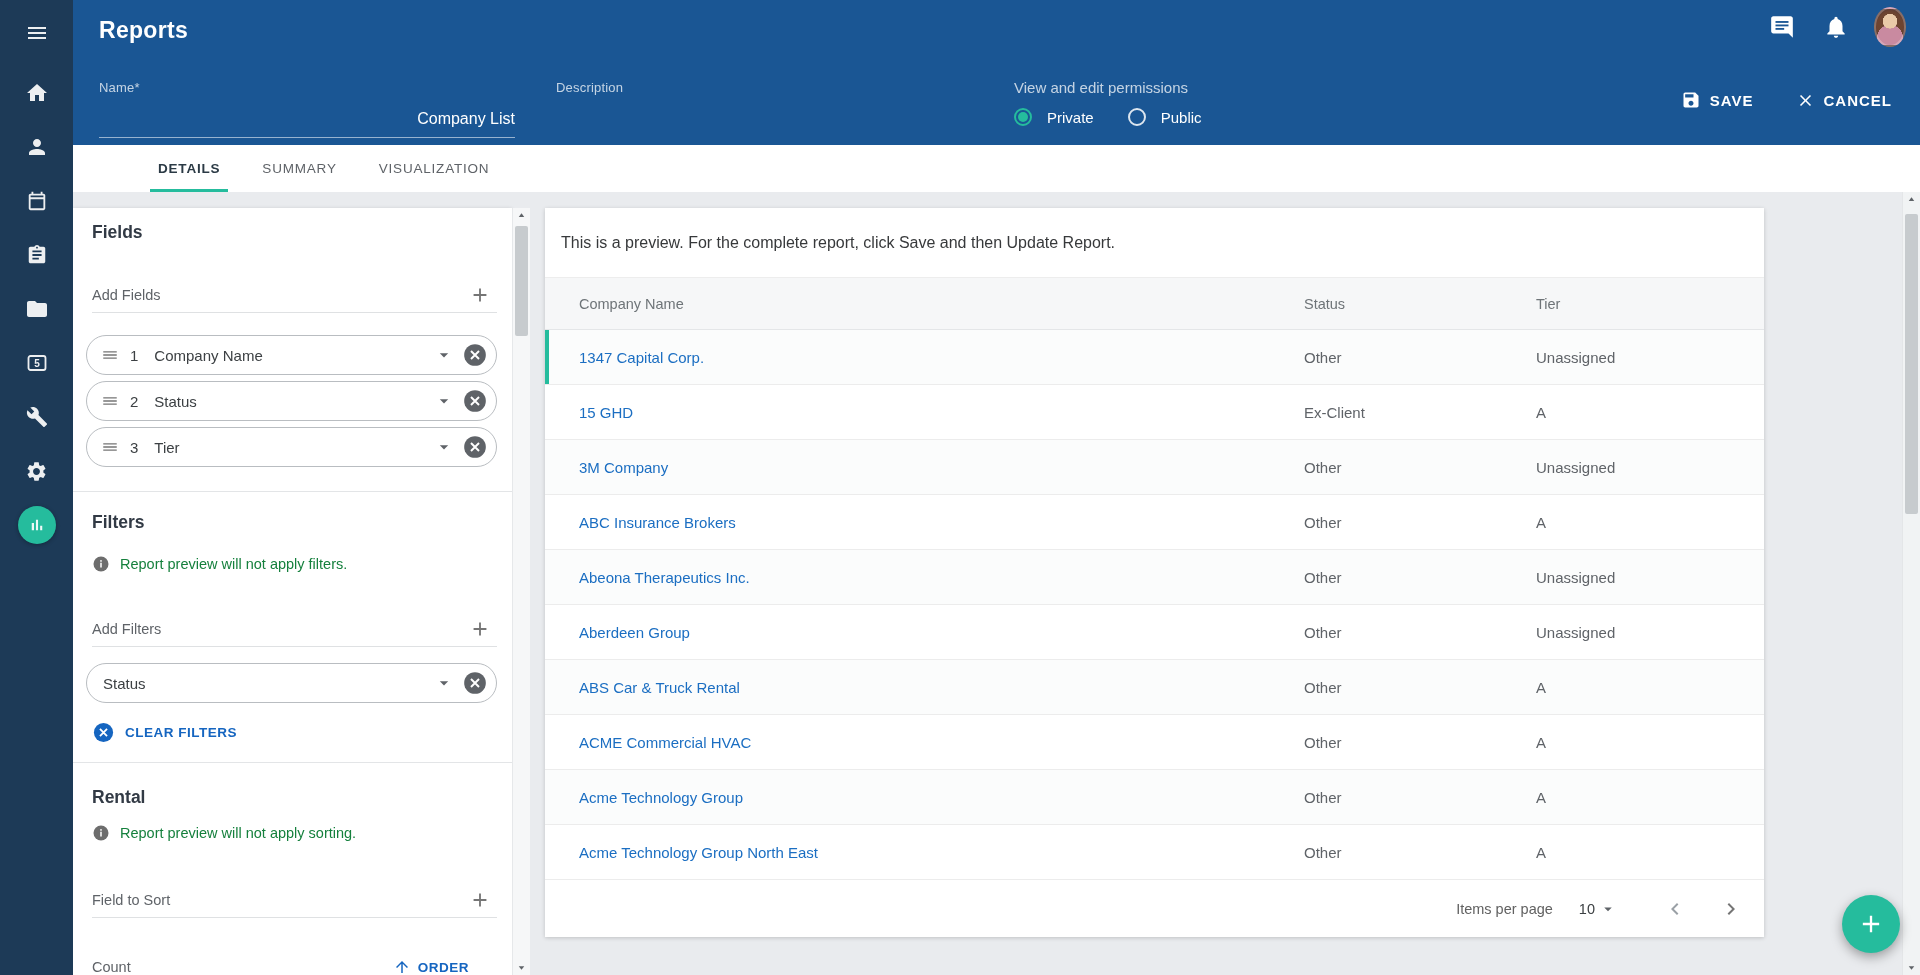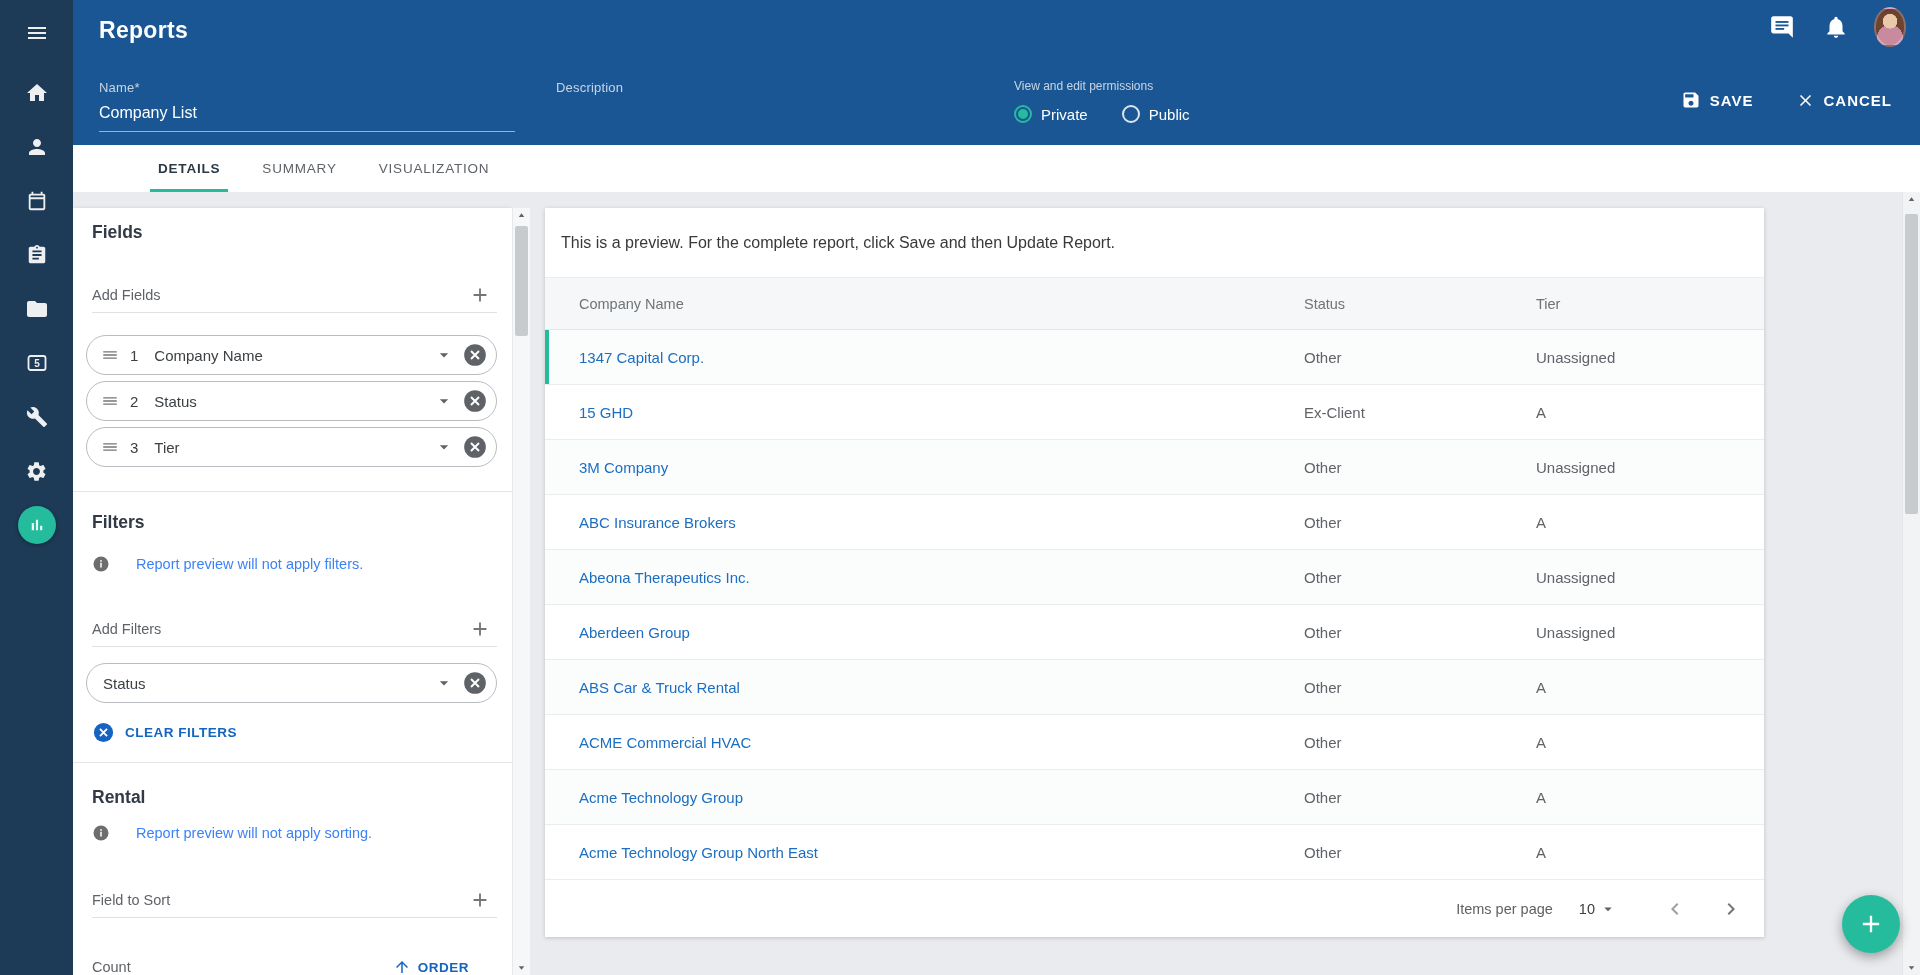--- a/index.html
+++ b/index.html
@@ -24,27 +24,27 @@
   .page-title{position:absolute;left:26px;top:17px;font-size:23px;font-weight:700;letter-spacing:.3px;}
   .top-actions{position:absolute;top:11px;right:14px;display:flex;align-items:center;gap:22px;}
   .icon-btn{display:flex;align-items:center;justify-content:center;width:32px;height:32px;}
   .avatar{width:40px;height:40px;border-radius:50%;border:2px solid rgba(255,255,255,.25);
     background:
       radial-gradient(circle at 50% 34%, #eac9a8 0 26%, rgba(0,0,0,0) 27%),
       radial-gradient(circle at 50% 80%, #c98aa0 0 40%, rgba(0,0,0,0) 41%),
       radial-gradient(circle at 50% 45%, #6e4430 0 52%, #3c2a3f 100%);}
   .hfield{position:absolute;top:80px;}
   .hfield .flabel{font-size:13px;color:rgba(255,255,255,.74);letter-spacing:.2px;}
-  .hfield input{display:block;width:100%;margin-top:9px;padding:0 0 9px 0;background:transparent;border:none;border-bottom:1px solid rgba(255,255,255,.55);color:#fff;font-size:16px;font-family:inherit;outline:none;}
+  .hfield input{display:block;width:100%;margin-top:15px;padding:0 0 9px 0;background:transparent;border:none;border-bottom:1px solid rgba(255,255,255,.55);color:#fff;font-size:16px;font-family:inherit;outline:none;text-align:right;}
   .f-name{left:26px;width:416px;}
   .f-desc{left:483px;width:417px;}
   .perm{position:absolute;left:941px;top:79px;}
-  .perm .flabel{font-size:12px;color:rgba(255,255,255,.74);}
+  .perm .flabel{font-size:15px;color:rgba(255,255,255,.74);}
   .perm-opts{display:flex;align-items:center;gap:34px;margin-top:12px;}
-  .radio-opt{display:flex;align-items:center;gap:9px;font-size:15px;color:#fff;cursor:pointer;}
+  .radio-opt{display:flex;align-items:center;gap:15px;font-size:15px;color:#fff;cursor:pointer;}
   .radio{width:18px;height:18px;border-radius:50%;border:2px solid rgba(255,255,255,.85);display:flex;align-items:center;justify-content:center;}
   .radio.sel{border-color:var(--accent);}
   .radio.sel .dot{width:10px;height:10px;border-radius:50%;background:var(--accent);}
   .hdr-actions{position:absolute;right:28px;top:90px;display:flex;align-items:center;gap:42px;}
   .hdr-actions button{display:flex;align-items:center;gap:9px;color:#fff;font-size:15px;font-weight:700;letter-spacing:1px;}
 
   
   .tabbar{position:absolute;left:73px;top:145px;right:0;height:47px;background:#fff;display:flex;padding-left:64px;z-index:10;}
   .tab{display:flex;align-items:center;padding:9px 21px;font-size:13.5px;letter-spacing:.8px;color:#5f6368;position:relative;}
   .tab.active{color:#2b3a45;font-weight:700;}
@@ -63,21 +63,21 @@
   .ar-fields{margin-top:34px;}
   .chips{margin-top:22px;}
   .chip{display:flex;align-items:center;height:40px;border:1px solid #b9bdc1;border-radius:20px;padding:0 8px 0 14px;margin-bottom:6px;background:#fff;}
   .chip-num{margin-left:11px;font-size:15px;color:#3c4043;}
   .chip-label{margin-left:16px;font-size:15px;color:#3c4043;}
   .chip-filter .chip-label{margin-left:2px;}
   .chip-caret{margin-left:auto;}
   .chip-remove{margin-left:8px;display:flex;cursor:pointer;}
   .divider{border:none;border-top:1px solid #e3e5e7;margin:24px -15px 0 -13px;}
   .h-filters{margin-top:20px;}
-  .info-row{display:flex;align-items:center;gap:26px;margin-left:6px;margin-top:22px;font-size:14.5px;color:#3b82f6;}
+  .info-row{display:flex;align-items:center;gap:10px;margin-left:6px;margin-top:22px;font-size:14.5px;color:#15803d;}
   .ar-filters{margin-top:38px;}
   .chips-f{margin-top:16px;}
   .clear-filters{display:flex;align-items:center;gap:10px;margin:18px 0 0 6px;color:var(--action_blue);font-size:13.5px;font-weight:700;letter-spacing:.5px;}
   .div2{margin-top:18px;}
   .h-sorting{margin-top:24px;}
   .ir-sort{margin-top:16px;}
   .ar-sort{margin-top:40px;}
   .sort-bottom{display:flex;align-items:center;margin:40px 28px 0 6px;}
   .count-label{font-size:14.5px;color:#5f6368;}
   .order-action{margin-left:auto;display:flex;align-items:center;gap:7px;color:var(--action_blue);font-size:13.5px;font-weight:700;letter-spacing:.5px;cursor:pointer;}

